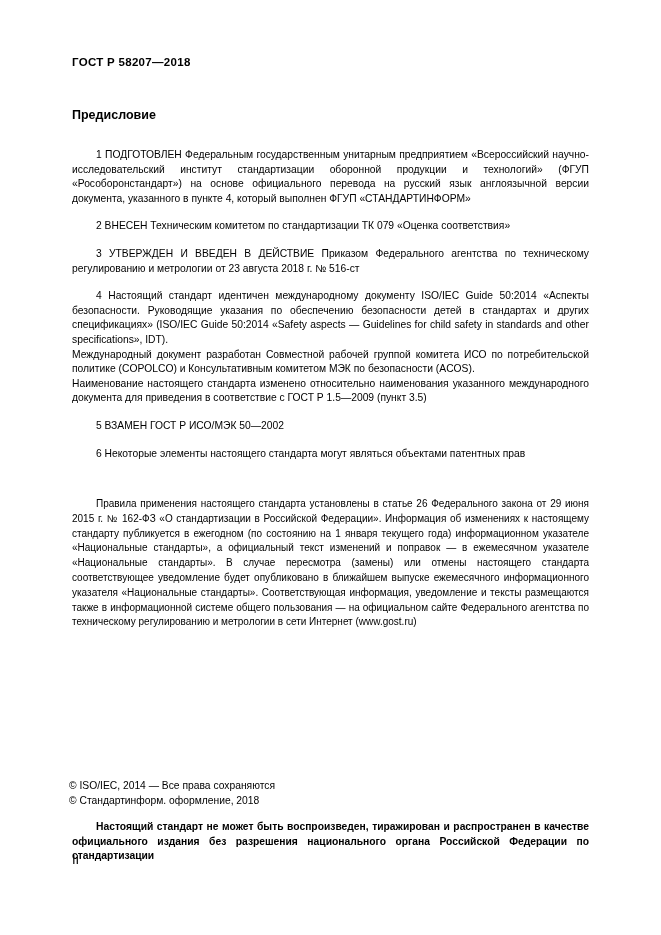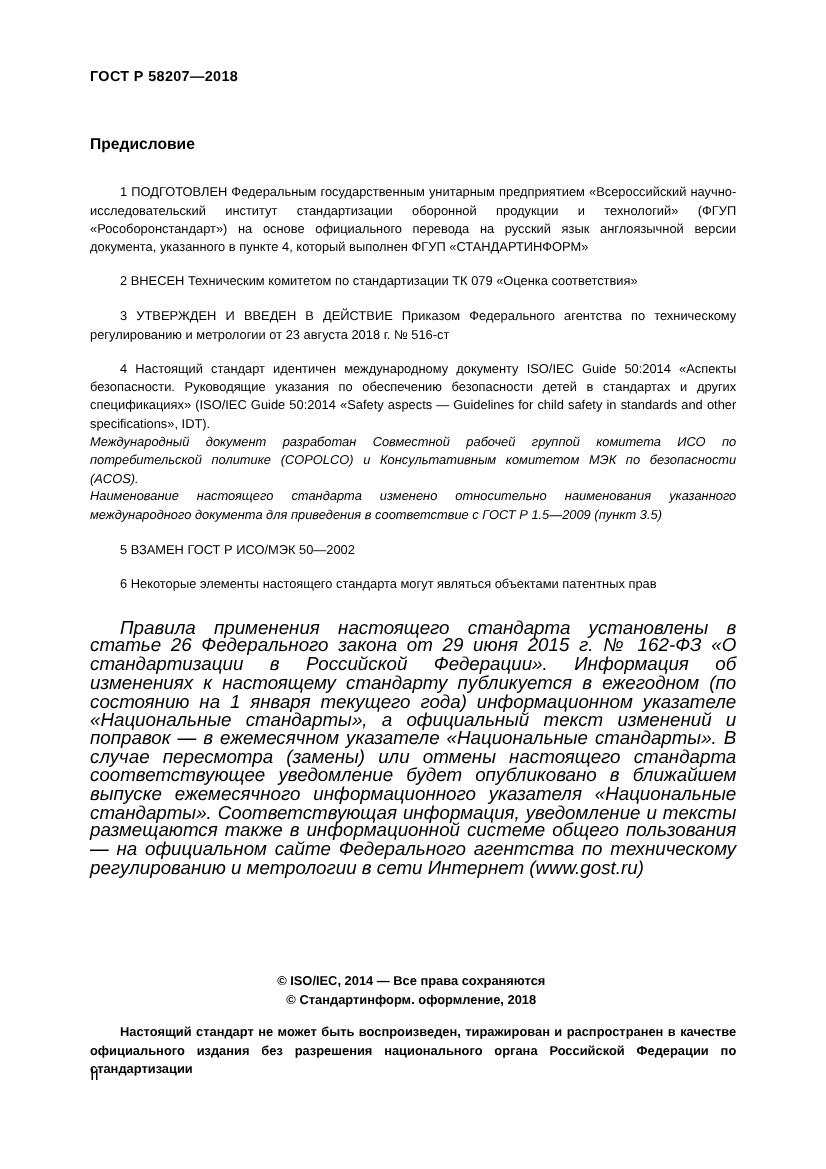--- a/index.html
+++ b/index.html
@@ -37,42 +37,39 @@
   }
   .para {
     font-size: 10.3px;
     line-height: 14.6px;
     text-align: justify;
     margin: 0 0 13px 0;
     text-indent: 24px;
   }
   .para.no-indent {
     text-indent: 0;
-    font-style: italic;
   }
   .para.tight {
     margin-bottom: 0;
   }
   .note-block {
-    margin-top: 20px;
-    font-size: 15px;
+    margin-top: 36px;
+    font-size: 10px;
     line-height: 14.8px;
     text-align: justify;
-    font-style: italic;
     text-indent: 24px;
   }
   .copyright {
     position: absolute;
     right: 72px;
     top: 778px;
     width: 520px;
-    text-align: center;
+    text-align: left;
     font-size: 10.3px;
     line-height: 15px;
-    font-weight: bold;
   }
   .footer-note {
     position: absolute;
     left: 72px;
     top: 820px;
     width: 517px;
     font-size: 10.3px;
     line-height: 14.6px;
     text-align: justify;
     text-indent: 24px;

